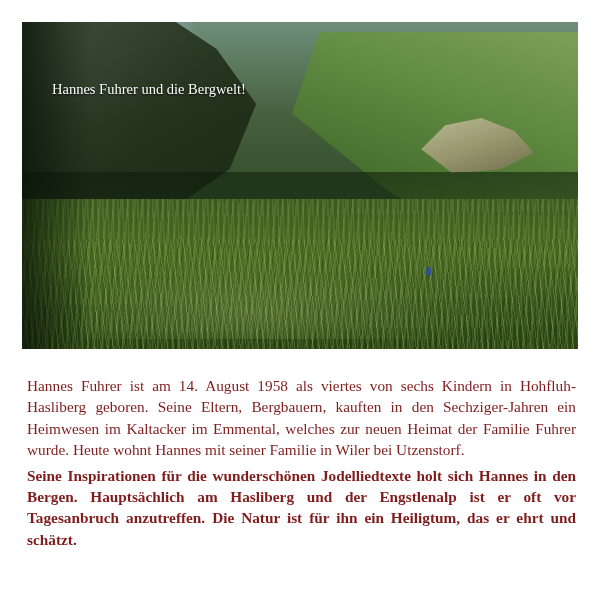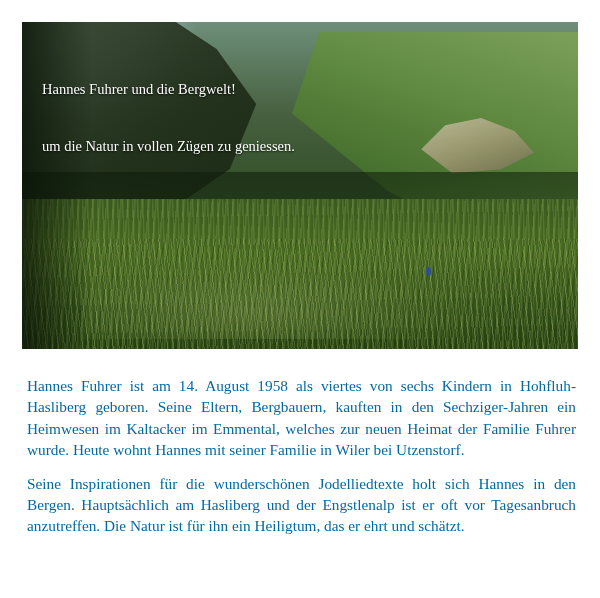--- a/index.html
+++ b/index.html
@@ -116,66 +116,65 @@
     position: absolute;
     left: 404px; top: 245px;
     width: 5px; height: 9px;
     background: #2e4f8e;
     border-radius: 2px;
     opacity: 0.9;
   }
 
   .caption {
     position: absolute;
-    left: 20px;
+    left: 30px;
     top: 20px;
     color: #ffffff;
     font-family: "Liberation Serif", serif;
     font-size: 14.5px;
     line-height: 19px;
     text-shadow: 0 1px 2px rgba(0,0,0,0.85);
     white-space: pre;
   }
   .caption .line { display: block; }
 
   
   .body-text {
     position: absolute;
     left: 27px;
     top: 375px;
     width: 549px;
     font-family: "Liberation Serif", serif;
     font-size: 15.3px;
     line-height: 21.4px;
     text-align: justify;
-    color: #0369a1;
+    color: #7f1d1d;
   }
   .body-text p { margin: 0; }
-  .body-text p + p { margin-top: 12px; }
+  .body-text p + p { margin-top: 4px; font-weight: bold; }
 </style>
 </head>
 <body>
 
 <div class="page">
 
   <div class="photo">
     <div class="sky"></div>
     <div class="ridge-dark"></div>
     <div class="slope-right"></div>
     <div class="rock"></div>
     <div class="shadow-band"></div>
     <div class="meadow"></div>
     <div class="meadow-hilite"></div>
     <div class="grass-tufts"></div>
     <div class="dark-left-edge"></div>
     <div class="blue-speck"></div>
 
     <div class="caption">
       <span class="line">Hannes Fuhrer und die Bergwelt!</span>
-      <span class="line">um die Natur in vollen Zügen zu geniessen.</span>
     </div>
   </div>
 
   <div class="body-text">
     <p>Hannes Fuhrer ist am 14. August 1958 als viertes von sechs Kindern in Hohfluh-Hasliberg geboren. Seine Eltern, Bergbauern, kauften in den Sechziger-Jahren ein Heimwesen im Kaltacker im Emmental, welches zur neuen Heimat der Familie Fuhrer wurde. Heute wohnt Hannes mit seiner Familie in Wiler bei Utzenstorf.</p>
     <p>Seine Inspirationen für die wunderschönen Jodelliedtexte holt sich Hannes in den Bergen. Hauptsächlich am Hasliberg und der Engstlenalp ist er oft vor Tagesanbruch anzutreffen. Die Natur ist für ihn ein Heiligtum, das er ehrt und schätzt.</p>
   </div>
 
 </div>
 

